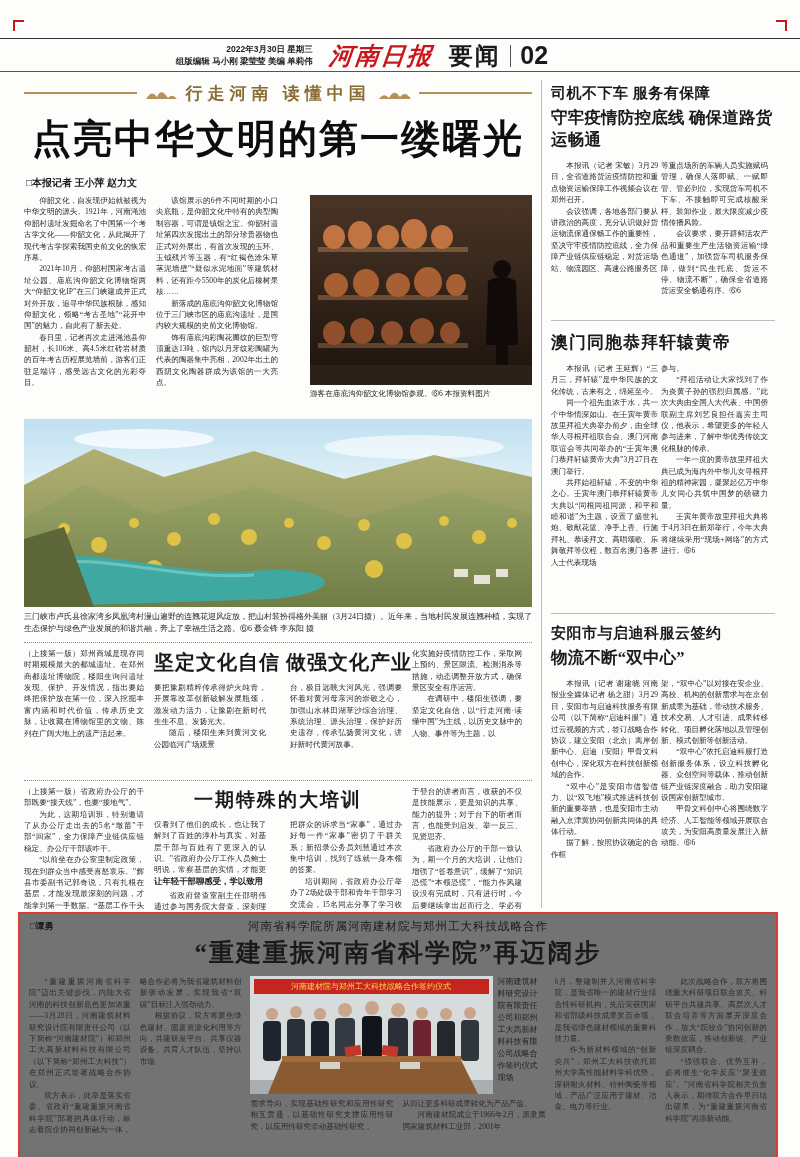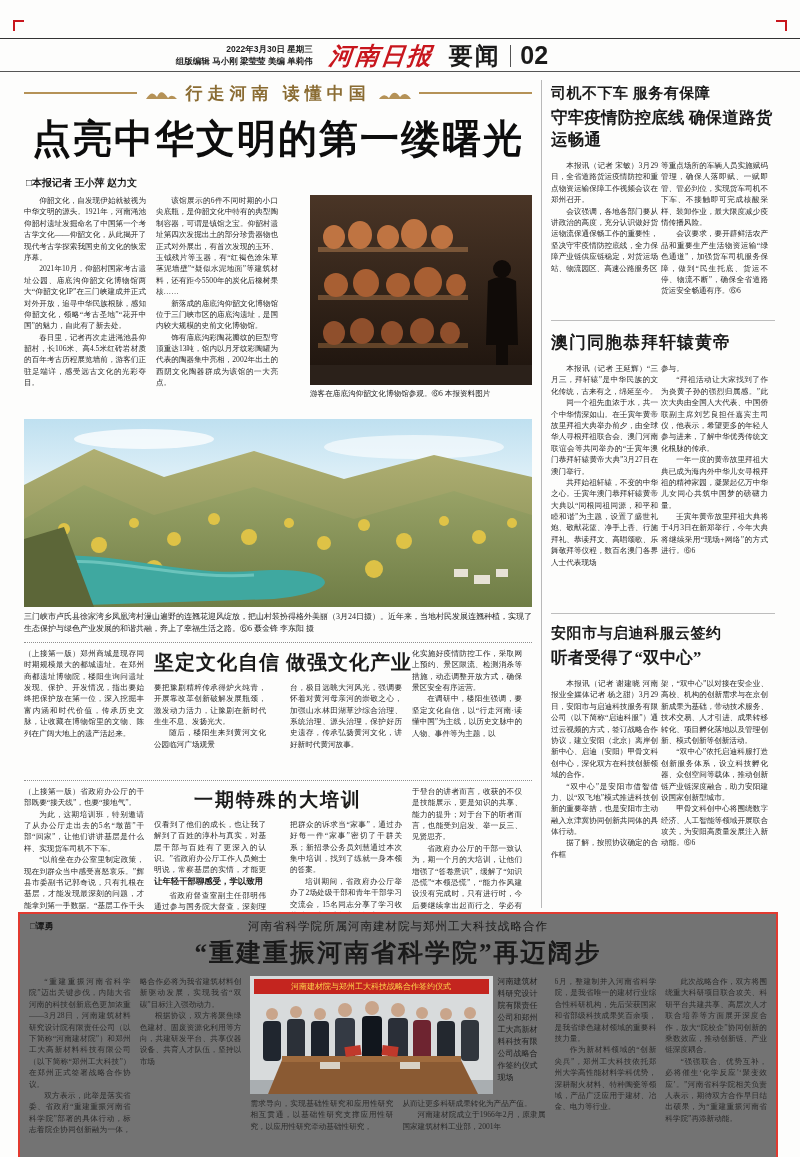--- a/index.html
+++ b/index.html
@@ -248,21 +248,21 @@
             <p>化实施好疫情防控工作，采取网上预约、景区限流、检测消杀等措施，动态调整开放方式，确保景区安全有序运营。</p>
             <p>在调研中，楼阳生强调，要坚定文化自信，以“行走河南·读懂中国”为主线，以历史文脉中的人物、事件等为主题，以</p>
           </div>
       </div>
 
       <div class="dotted"></div>
 
       <div class="sectionrow sec3">
         <div class="col cont s-col1">
             <p>（上接第一版）省政府办公厅的干部既要“接天线”，也要“接地气”。</p>
-            <p>为此，这期培训班，特别邀请了从办公厅走出去的5名“墩苗”干部“回家”，让他们讲讲基层是什么样、实现货车司机不下车。</p>
+            <p>为此，这期培训班，特别邀请了从办公厅走出去的5名“墩苗”干部“回家”，全力保障产业链供应链稳定、办公厅干部该咋干。</p>
             <p>“以前坐在办公室里制定政策，现在到群众当中感受喜怒哀乐。”辉县市委副书记郭奇说，只有扎根在基层，才能发现最深刻的问题，才能拿到第一手数据。“基层工作千头万绪，要苦干、巧干，不能蛮干。”</p>
             <p>5名“墩苗”干部分享经验，让在座“不是滋味”，“听者受得了‘讲课’，不</p>
           </div>
         <div class="s-mid">
           <div class="s3headline">一期特殊的大培训</div>
           <div class="midcols">
             <div class="midcol">
               <div class="col cont" style="height:54px;">
                   <p>仅看到了他们的成长，也让我了解到了百姓的淳朴与真实，对基层干部与百姓有了更深入的认识。”省政府办公厅工作人员鲍士明说，常察基层的实情，才能更好地把群众所思所盼体现在政策的制定中。</p>
                 </div>
@@ -319,21 +319,21 @@
               <p>一年一度的黄帝故里拜祖大典已成为海内外中华儿女寻根拜祖的精神家园，凝聚起亿万中华儿女同心共筑中国梦的磅礴力量。</p>
               <p>壬寅年黄帝故里拜祖大典将于4月3日在新郑举行，今年大典将继续采用“现场+网络”的方式进行。⑥6</p>
             </div>
         </div>
       </div>
 
       <div class="sb-divider"></div>
 
       <div class="sb-article sbC">
         <div class="sbh1">安阳市与启迪科服云签约</div>
-        <div class="sbh2">听者受得了“双中心”</div>
+        <div class="sbh2">物流不断“双中心”</div>
         <div class="sb-body">
           <div class="col sb-col">
               <p>本报讯（记者 谢建晓 河南报业全媒体记者 杨之甜）3月29日，安阳市与启迪科技服务有限公司（以下简称“启迪科服”）通过云视频的方式，签订战略合作协议，建立安阳（北京）离岸创新中心、启迪（安阳）甲骨文科创中心，深化双方在科技创新领域的合作。</p>
               <p>“双中心”是安阳市借智借力、以“双飞地”模式推进科技创新的重要举措，也是安阳市主动融入京津冀协同创新共同体的具体行动。</p>
               <p>据了解，按照协议确定的合作框</p>
             </div>
           <div class="col cont sb-col">
               <p>架，“双中心”以对接在安企业、高校、机构的创新需求与在京创新成果为基础，带动技术服务、技术交易、人才引进、成果转移转化、项目孵化落地以及管理创新、模式创新等创新活动。</p>
               <p>“双中心”依托启迪科服打造创新服务体系，设立科技孵化器、众创空间等载体，推动创新链产业链深度融合，助力安阳建设国家创新型城市。</p>
               <p>甲骨文科创中心将围绕数字经济、人工智能等领域开展联合攻关，为安阳高质量发展注入新动能。⑥6</p>

